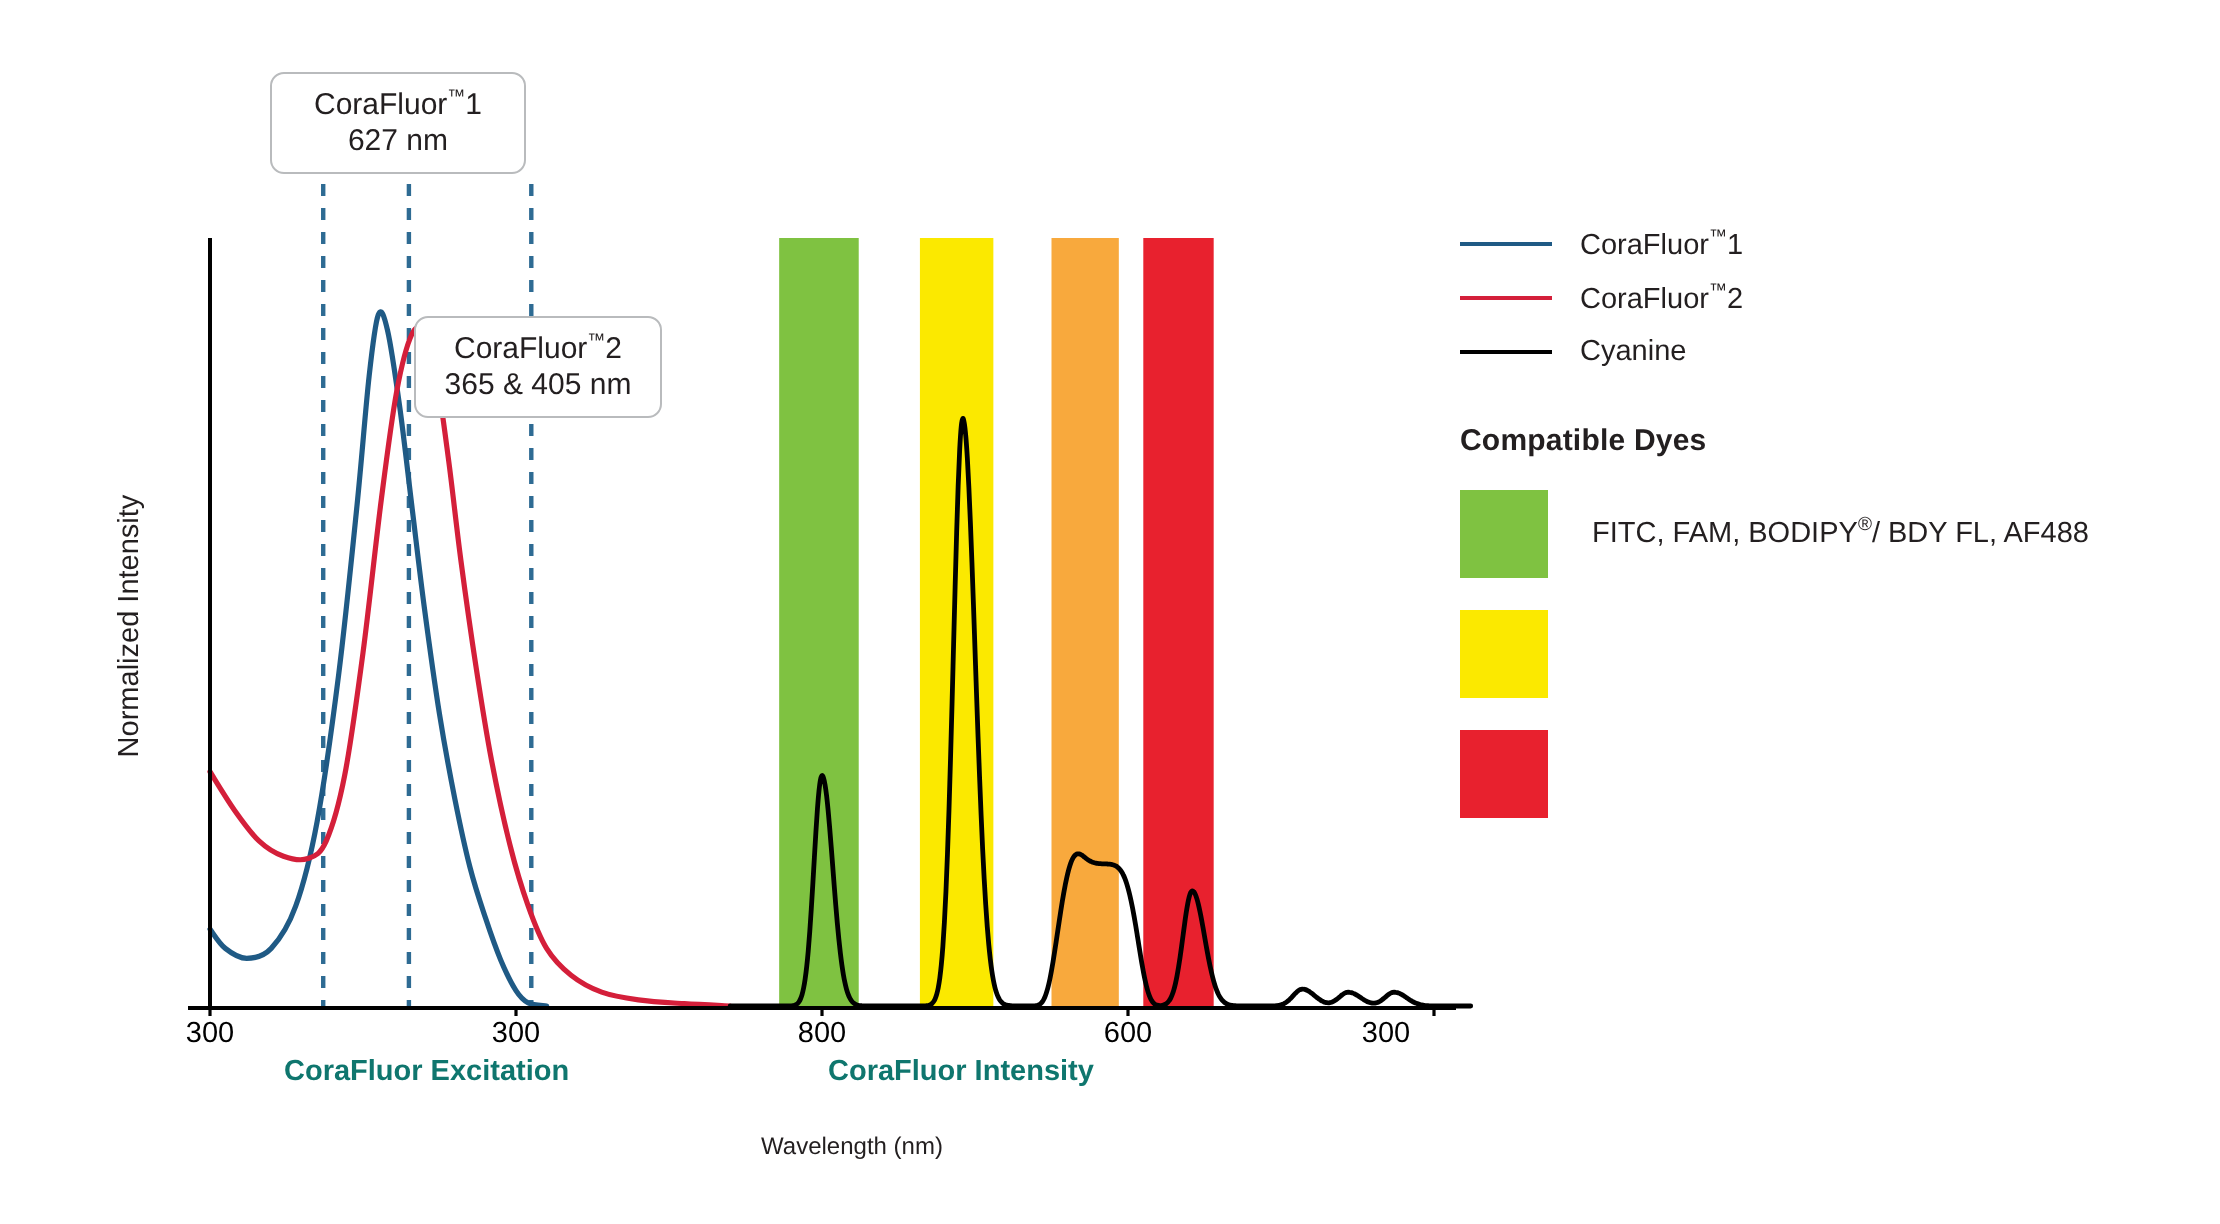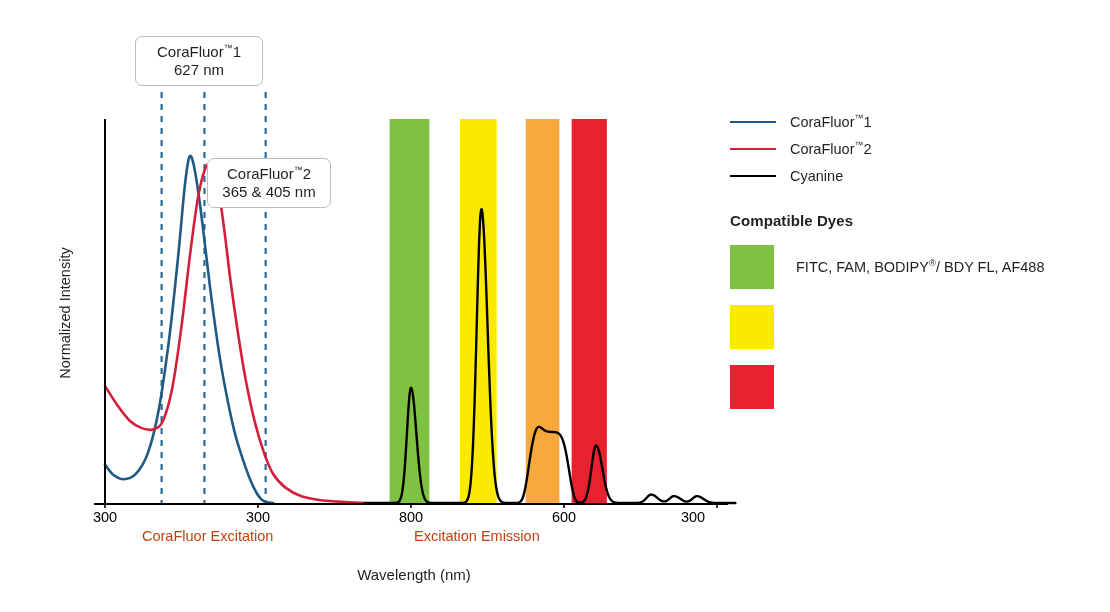--- a/index.html
+++ b/index.html
@@ -54,30 +54,31 @@
   .axis-tick {
     position: absolute;
     font-size: 14.5px;
     color: #000000;
     text-align: center;
     width: 60px;
   }
   .axis-sublabel {
     position: absolute;
     font-size: 14.5px;
-    color: #c2410c;
+    color: #0f766e;
     white-space: nowrap;
+    font-weight: bold;
   }
   #xaxis-title {
     position: absolute;
-    left: 0;
+    left: 12px;
     top: 566px;
     width: 828px;
     text-align: center;
-    font-size: 15px;
+    font-size: 12px;
     color: #231f20;
   }
   #yaxis-title {
     position: absolute;
     left: -25px;
     top: 305px;
     width: 180px;
     text-align: center;
     font-size: 14.5px;
     color: #231f20;
@@ -179,21 +180,21 @@
 
   <div id="yaxis-title">Normalized Intensity</div>
 
   <div class="axis-tick" id="tick-0" style="left:75px;  top:509px;">300</div>
   <div class="axis-tick" id="tick-1" style="left:228px; top:509px;">300</div>
   <div class="axis-tick" id="tick-2" style="left:381px; top:509px;">800</div>
   <div class="axis-tick" id="tick-3" style="left:534px; top:509px;text-align:center;">600</div>
   <div class="axis-tick" id="tick-4" style="left:663px; top:509px;">300</div>
 
   <div class="axis-sublabel" id="sub-exc" style="left:142px; top:528px;">CoraFluor Excitation</div>
-  <div class="axis-sublabel" id="sub-emi" style="left:414px; top:528px;">Excitation Emission</div>
+  <div class="axis-sublabel" id="sub-emi" style="left:414px; top:528px;">CoraFluor Intensity</div>
 
   <div id="xaxis-title">Wavelength (nm)</div>
 
   <div class="callout" id="callout-cf1">
     <span class="ln"><span>CoraFluor</span><span class="tm">™</span><span>1</span></span>
     <span class="ln">627 nm</span>
   </div>
 
   <div class="callout" id="callout-cf2">
     <span class="ln"><span>CoraFluor</span><span class="tm">™</span><span>2</span></span>

